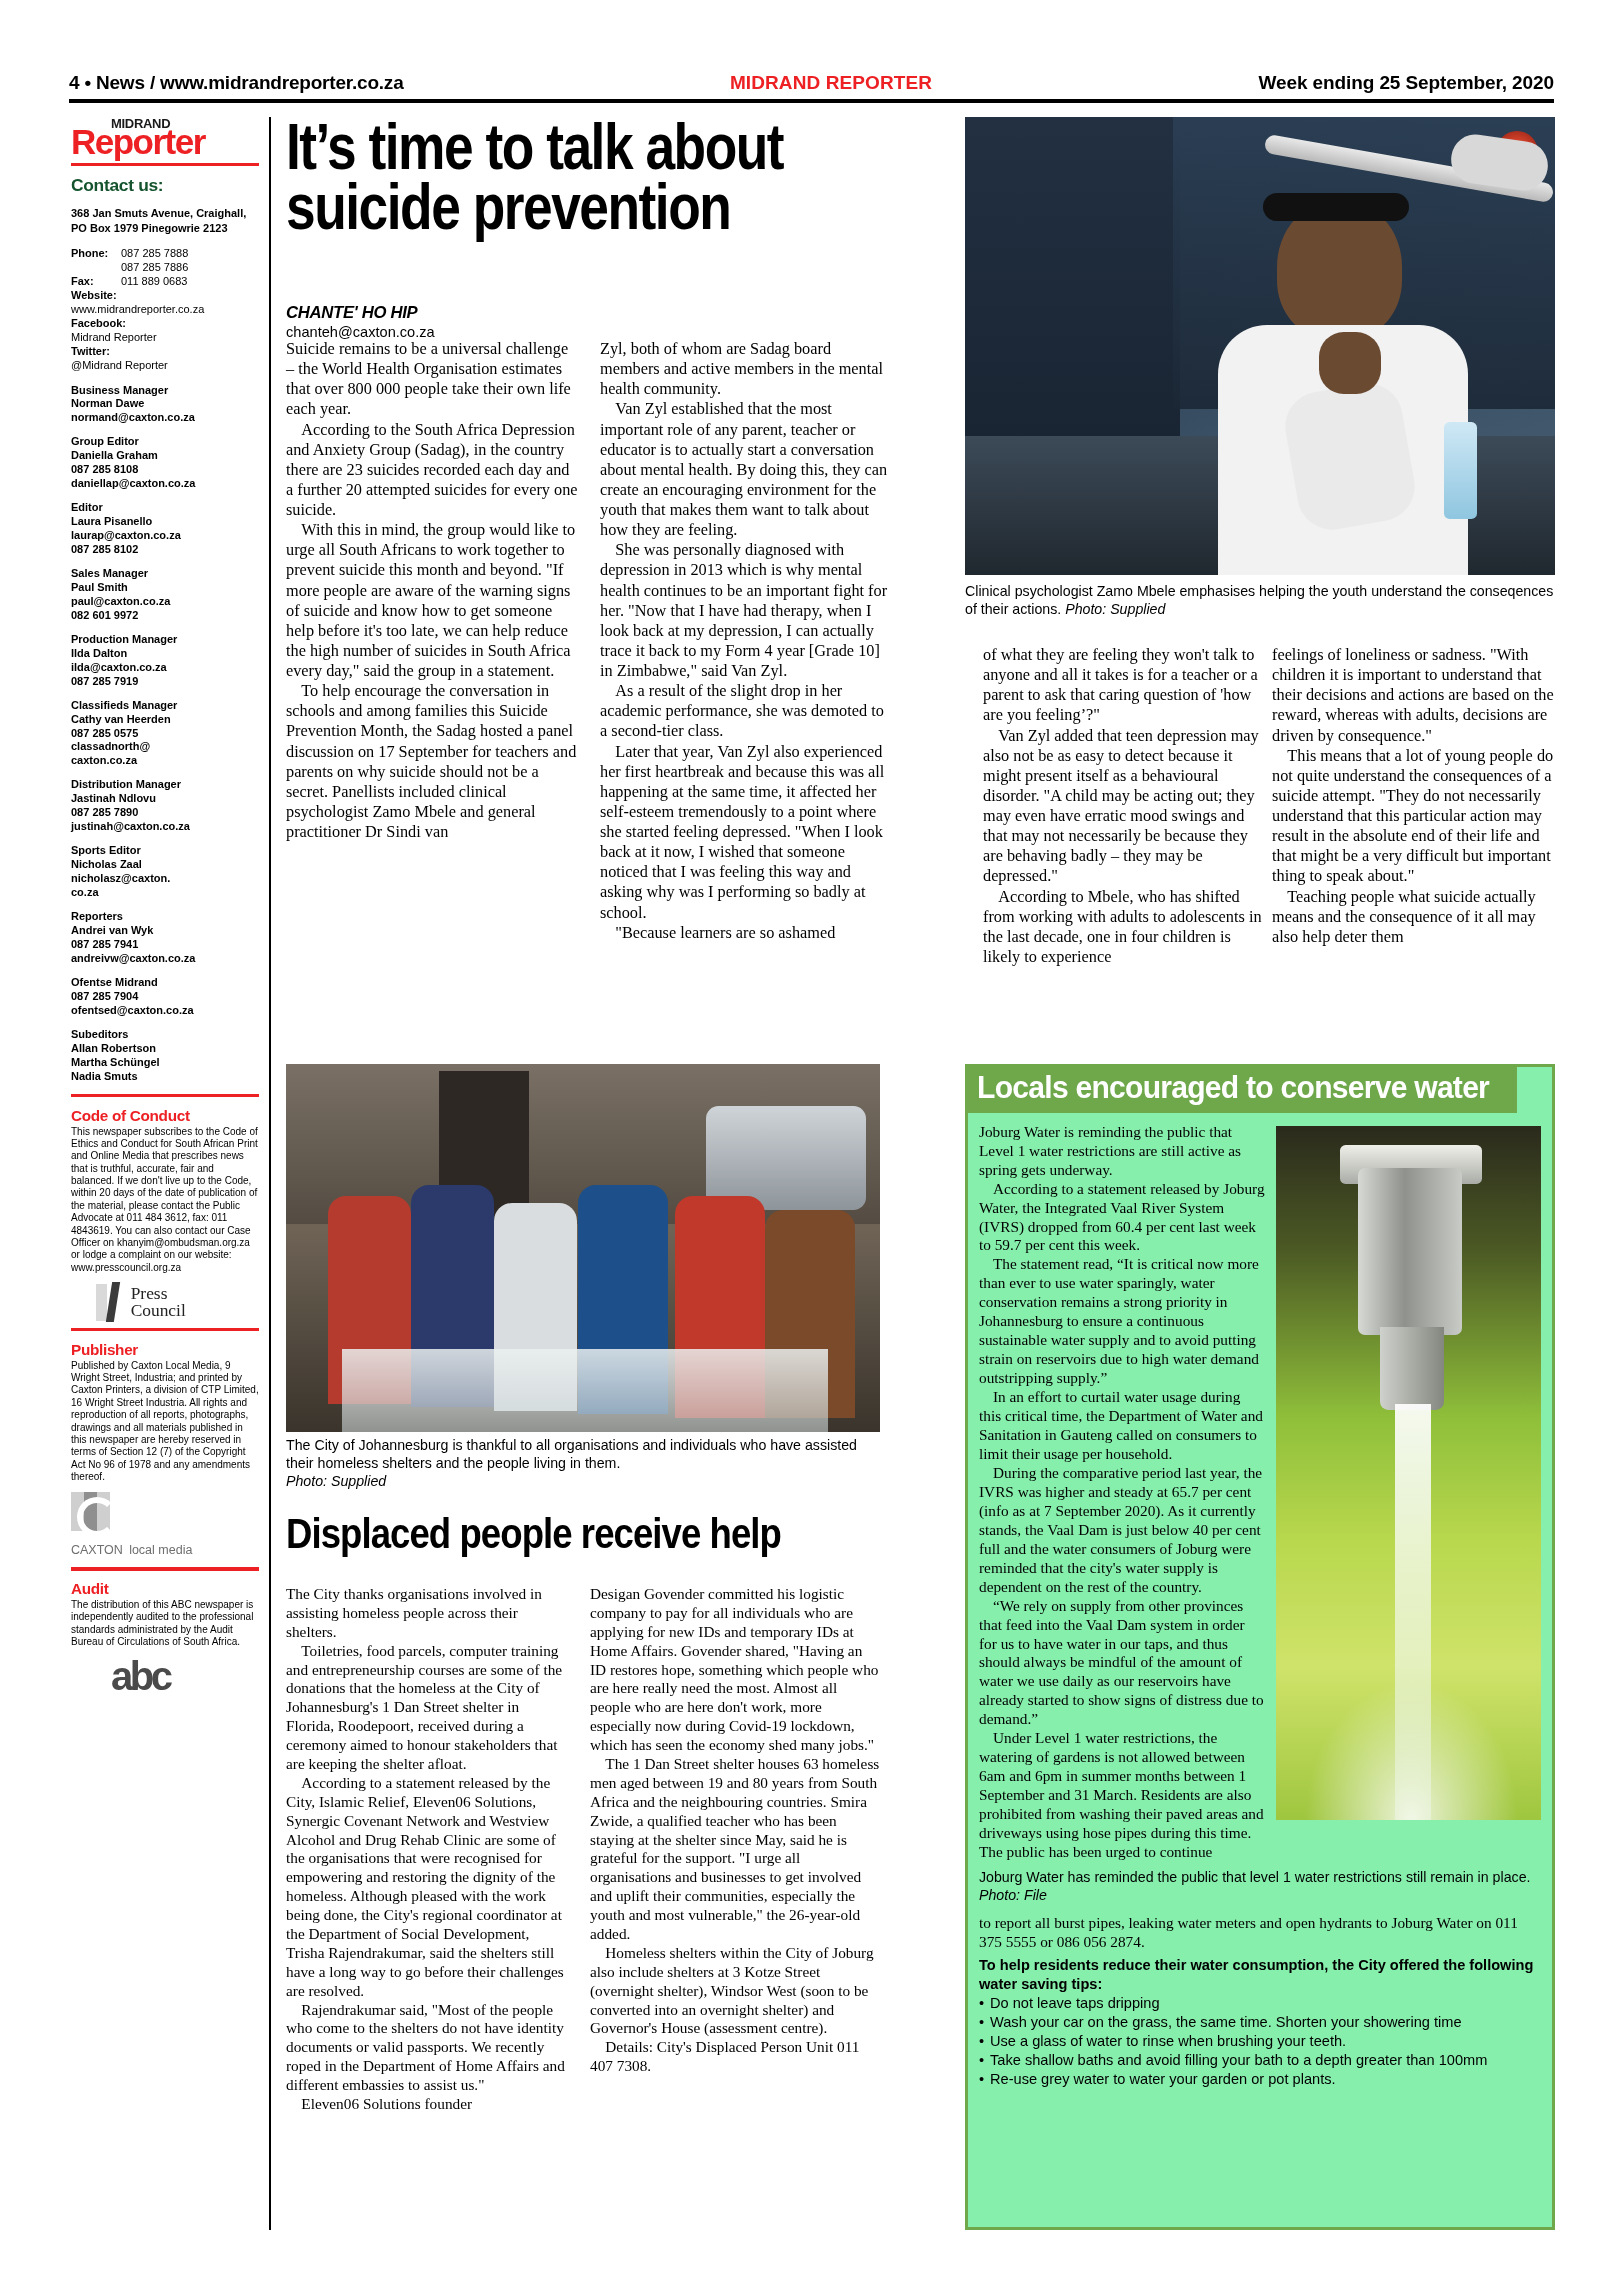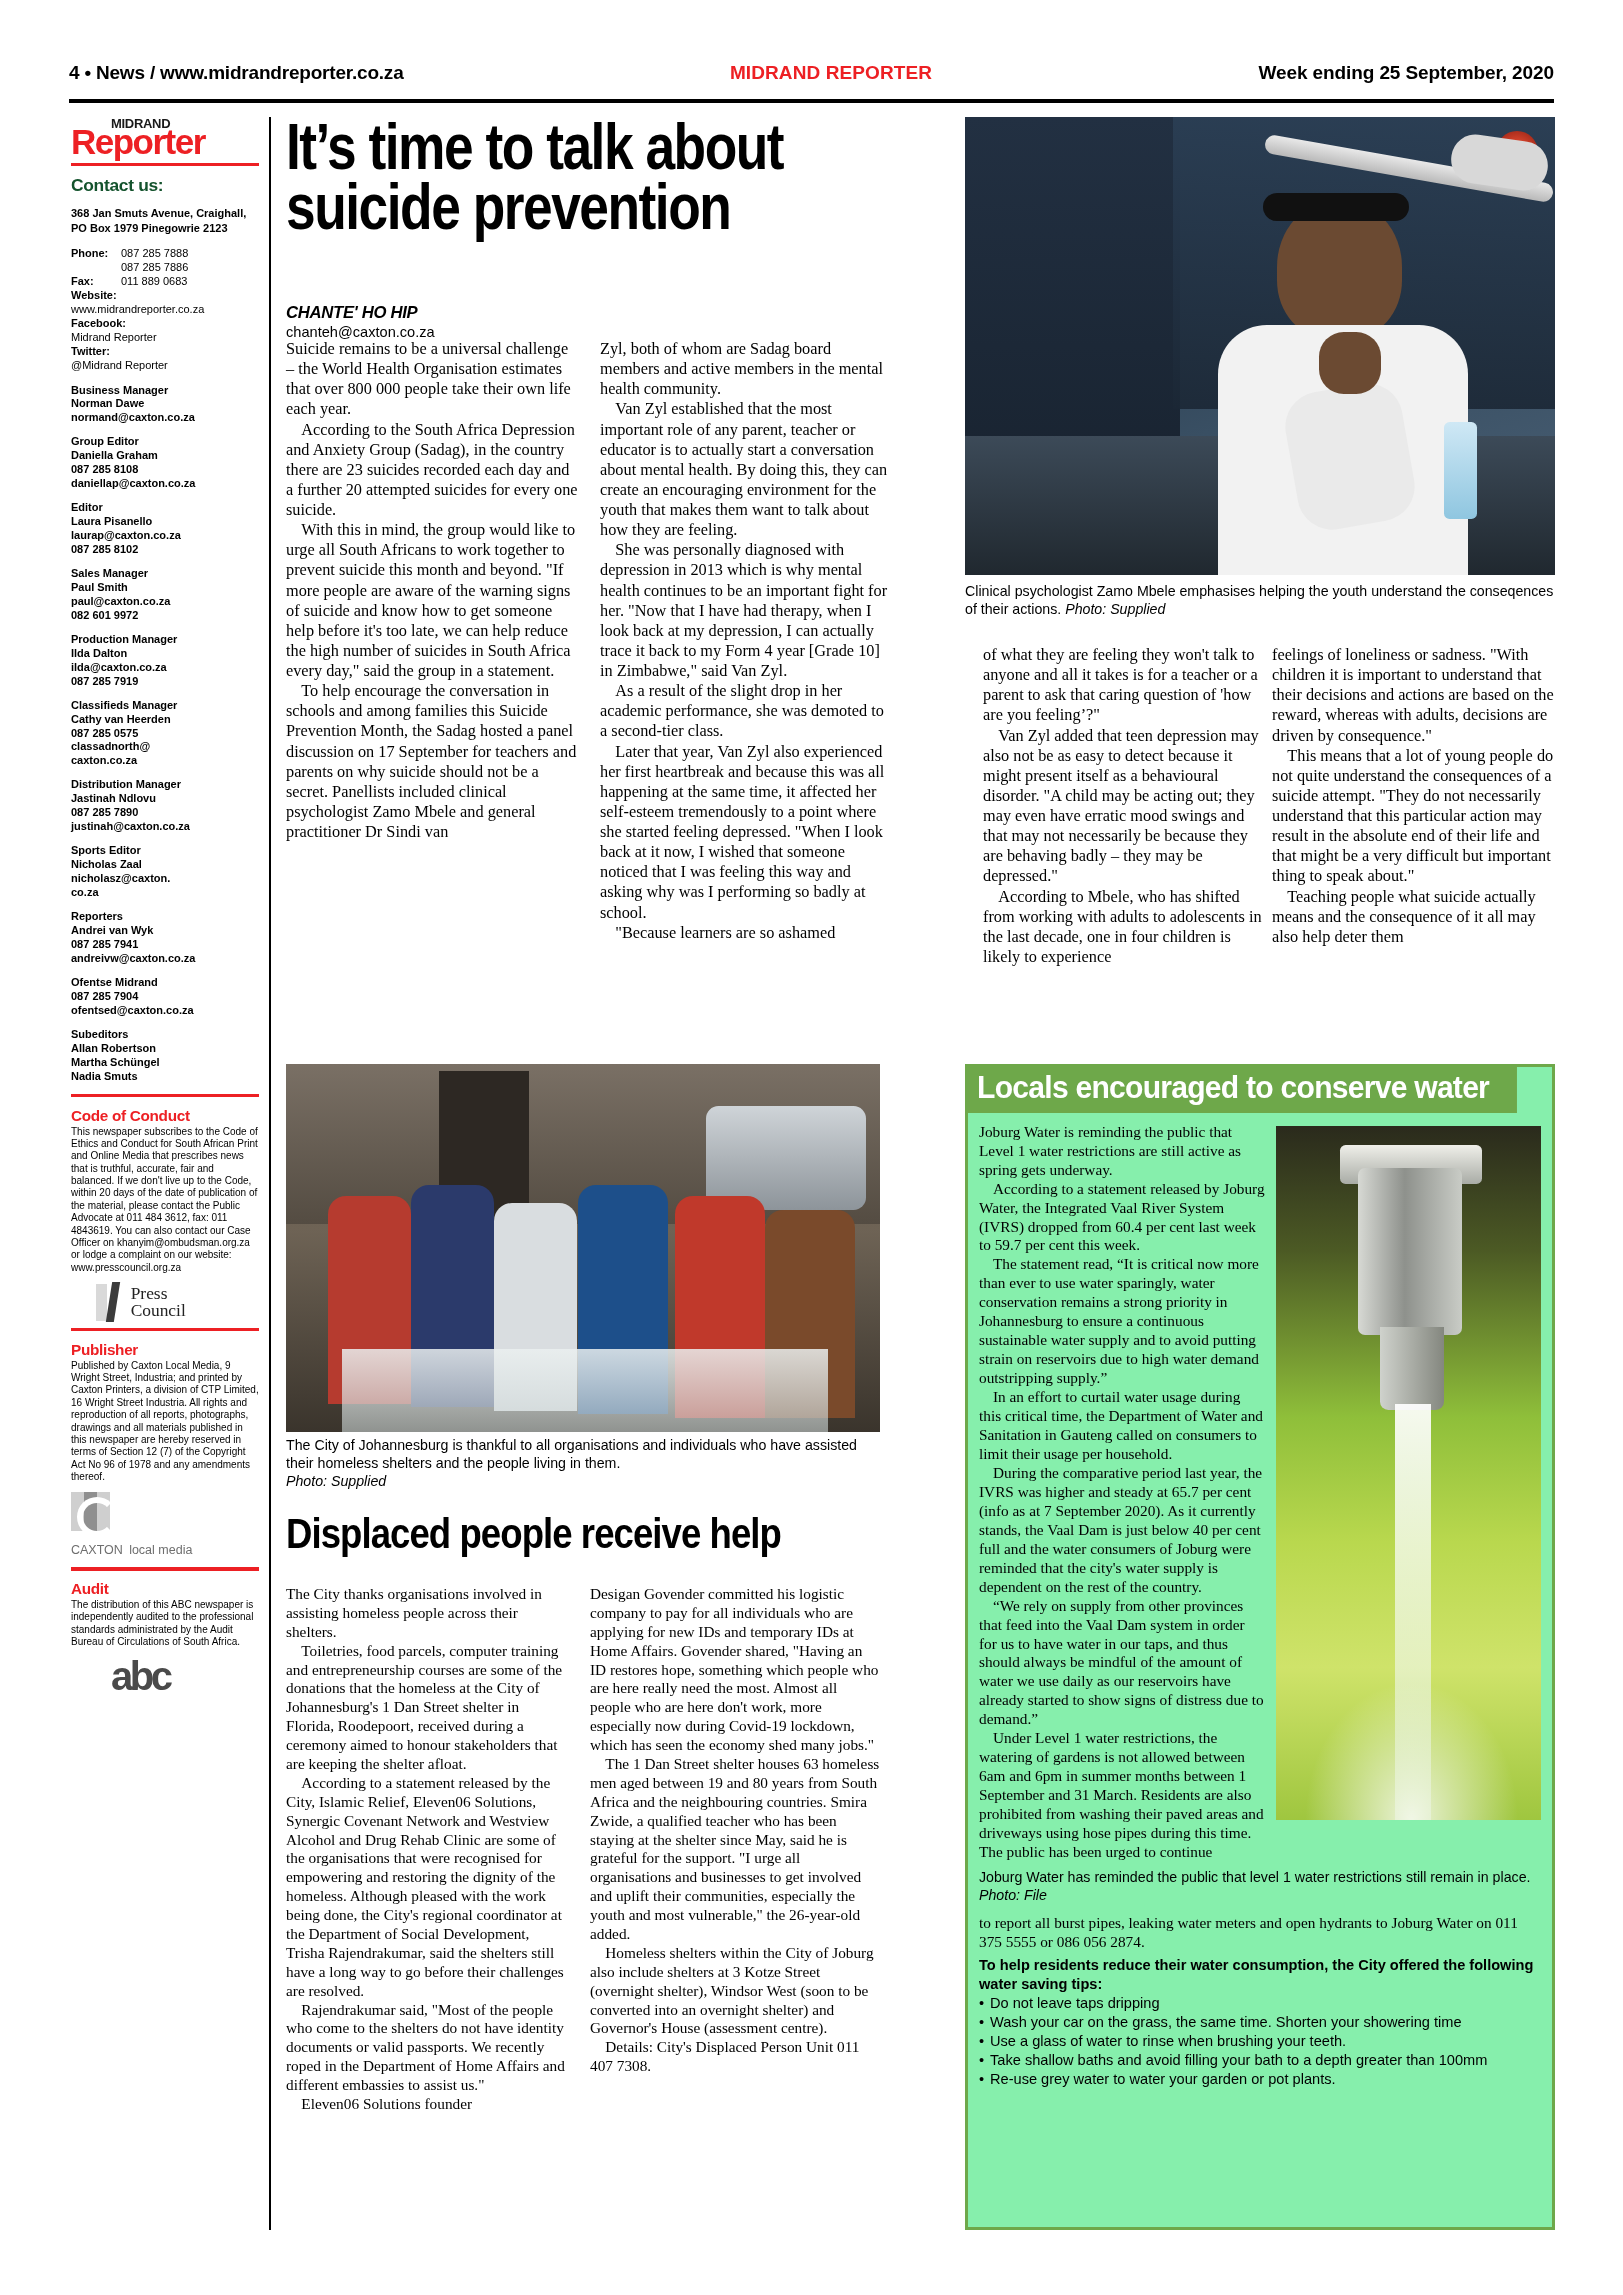--- a/index.html
+++ b/index.html
@@ -10,21 +10,21 @@
     font-family:"Liberation Serif", serif;
     color:#000;
     position:relative;
     overflow:hidden;
   }
   .page { position:absolute; inset:0; padding:0; }
 
   
   .topbar {
     position:absolute; left:69px; top:62px; width:1485px; height:32px;
-    display:flex; justify-content:space-between;
+    display:flex; align-items:flex-end; justify-content:space-between;
   }
   .topbar-left {
     font-family:"Liberation Sans", sans-serif;
     font-weight:bold; font-size:19px; letter-spacing:-0.2px;
     white-space:nowrap;
   }
   .topbar-left .sep { font-weight:bold; }
   .topbar-left .url { font-weight:bold; }
   .topbar-center {
     font-family:"Liberation Sans", sans-serif;

